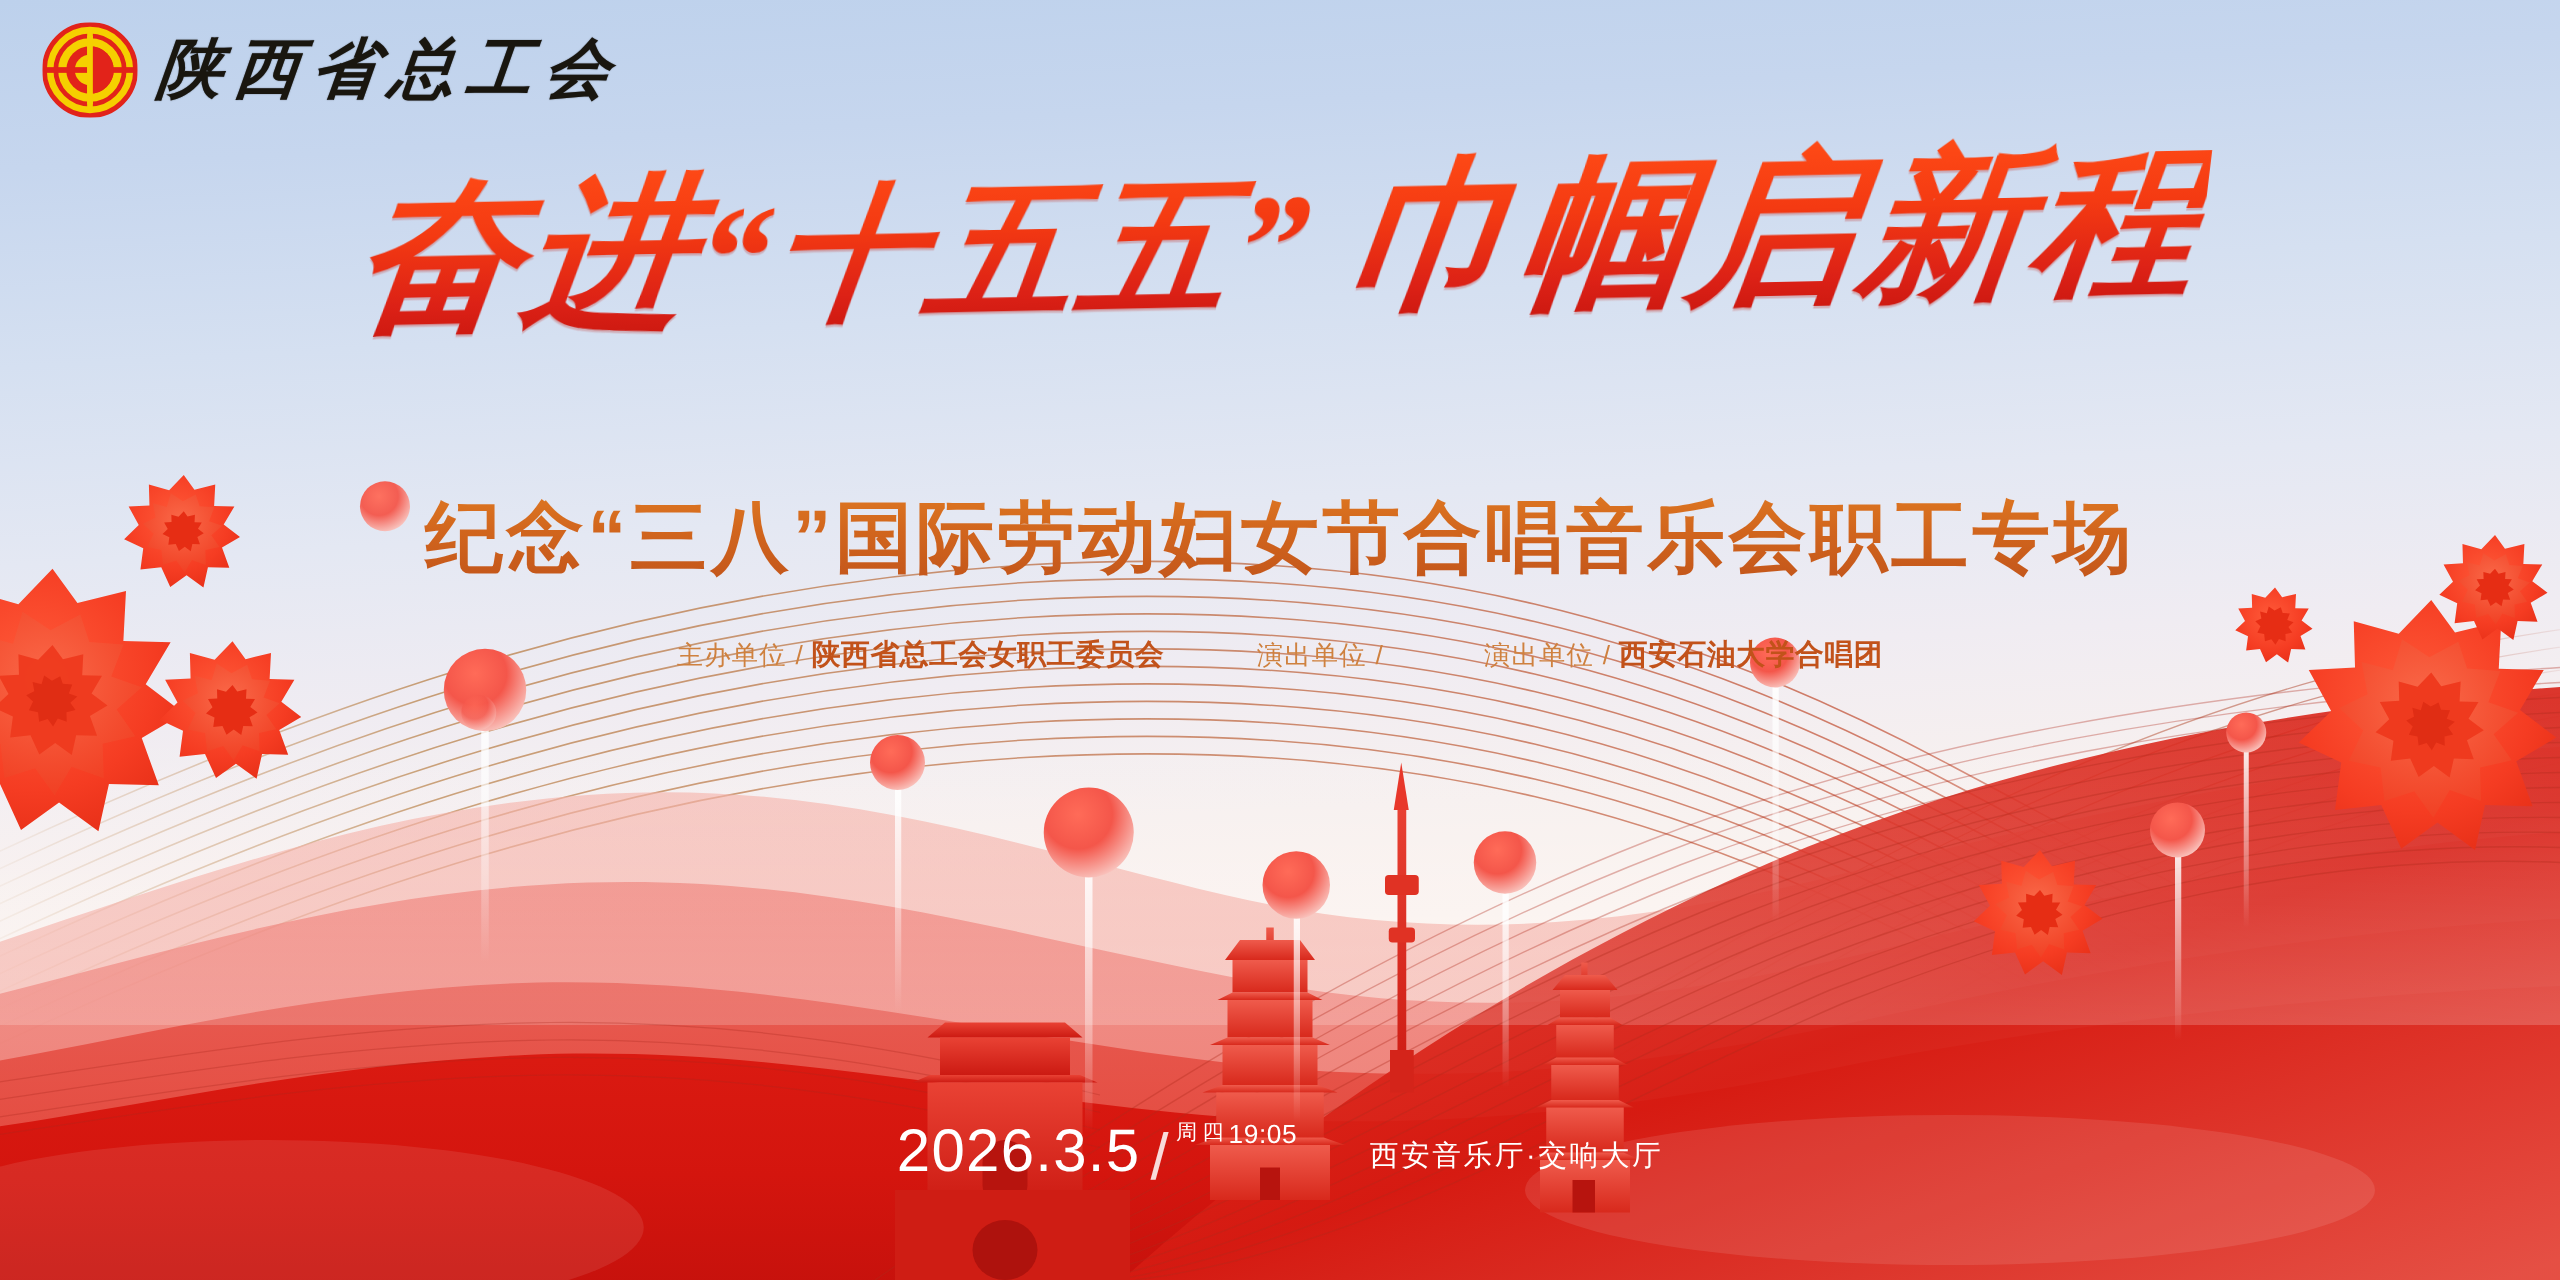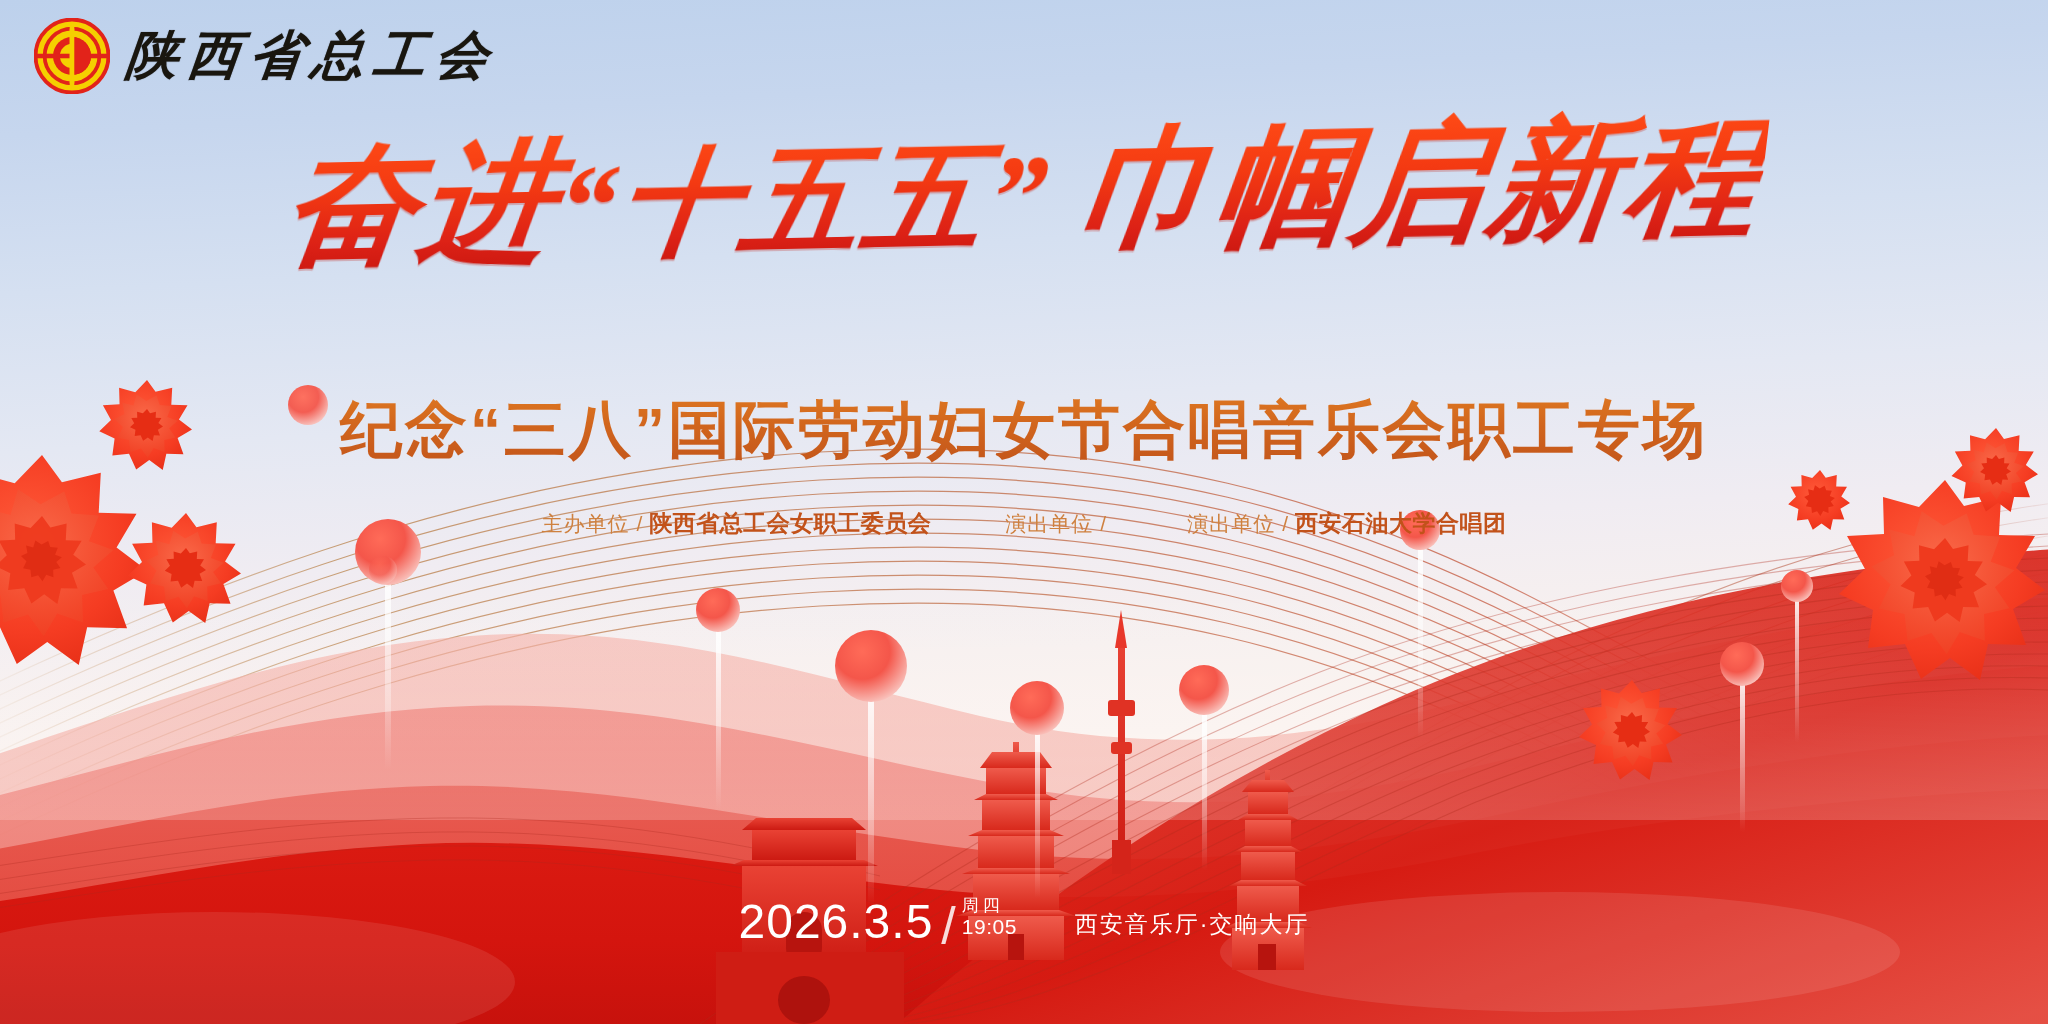--- a/index.html
+++ b/index.html
@@ -63,21 +63,21 @@
 
   
   #bottom-info{
     position:absolute;left:0;top:898px;width:2048px;
     display:flex;justify-content:center;align-items:center;gap:58px;
     color:#fff;white-space:nowrap;
   }
   #date-block{display:flex;align-items:flex-start;gap:2px;}
   #date-main{font-size:48px;font-weight:400;letter-spacing:1px;line-height:1;}
   #date-slash{font-size:52px;font-weight:300;opacity:.85;margin:0 4px 0 6px;line-height:1;transform:translateY(2px);}
-  #date-side{display:flex;flex-direction:column;justify-content:flex-end;line-height:1.12;transform:translateY(-2px);}
+  #date-side{display:flex;flex-direction:row;justify-content:flex-end;line-height:1.12;transform:translateY(-2px);}
   #date-week{font-size:17px;letter-spacing:4px;}
   #date-time{font-size:21px;letter-spacing:.5px;}
   #venue{font-size:23px;font-weight:500;letter-spacing:2px;}
 </style>
 </head>
 <body>
 
 <div id="stage">
 
   <svg class="layer" viewBox="0 0 2048 1024" preserveAspectRatio="none">

